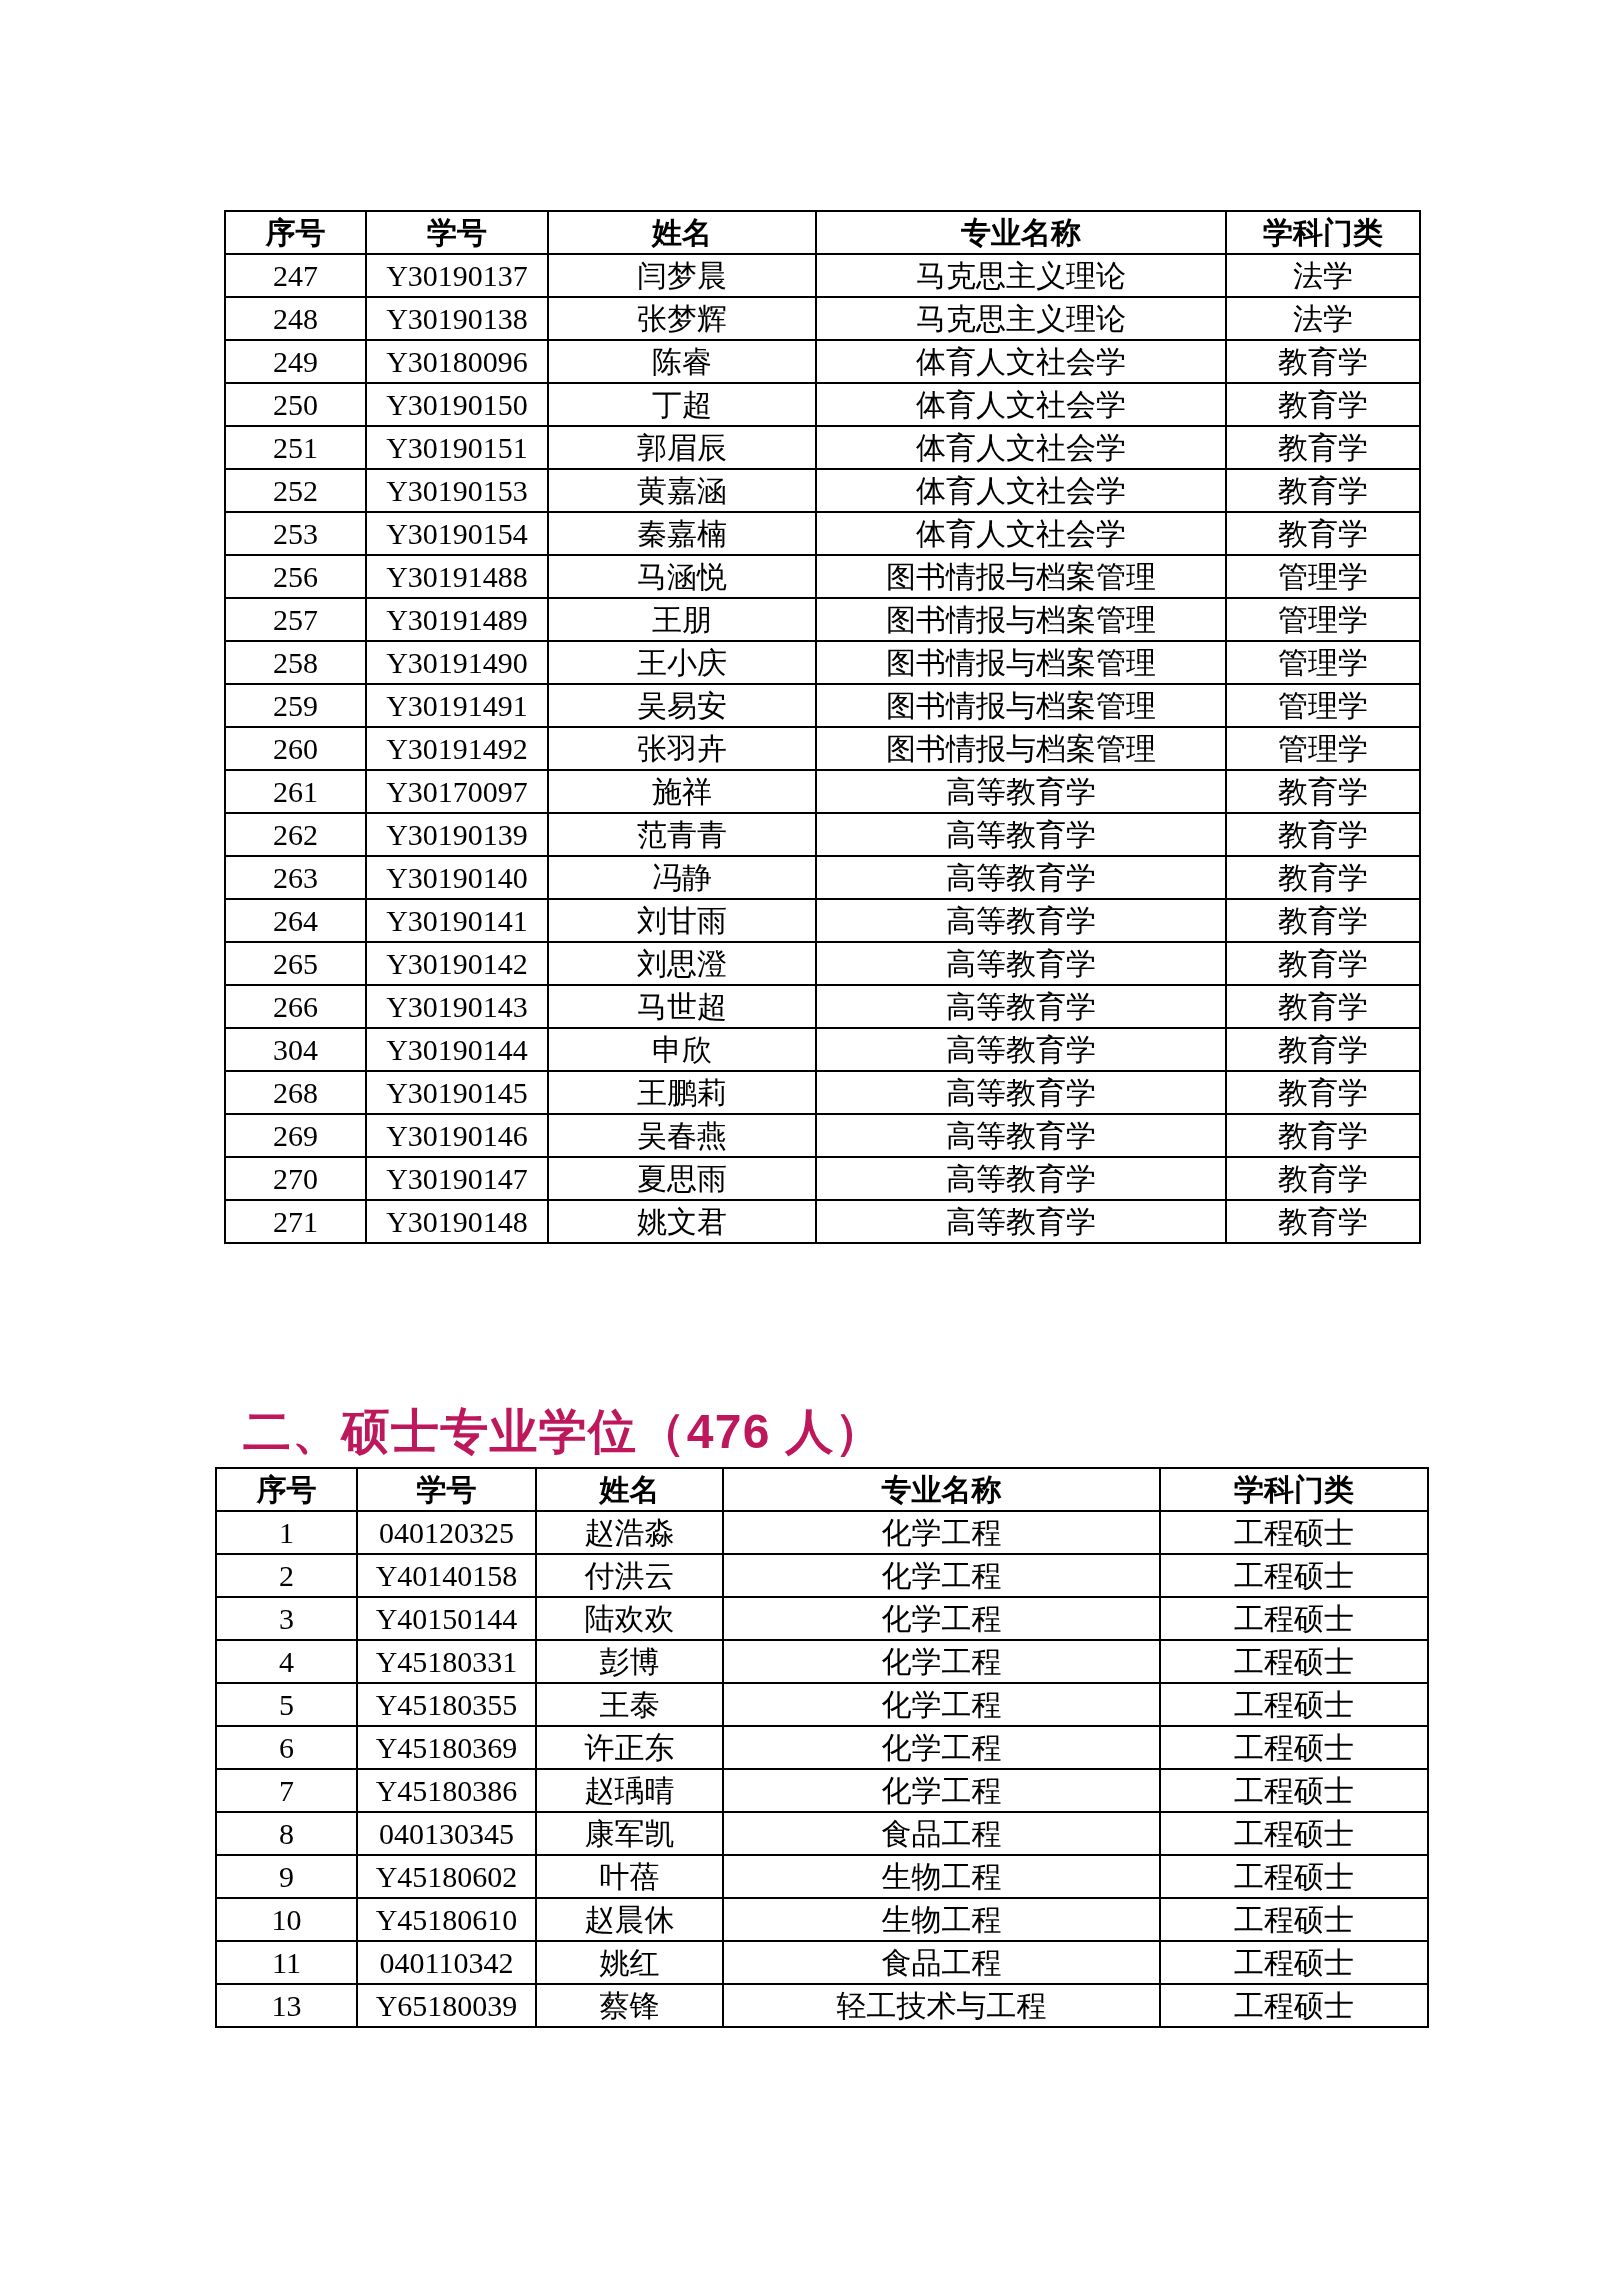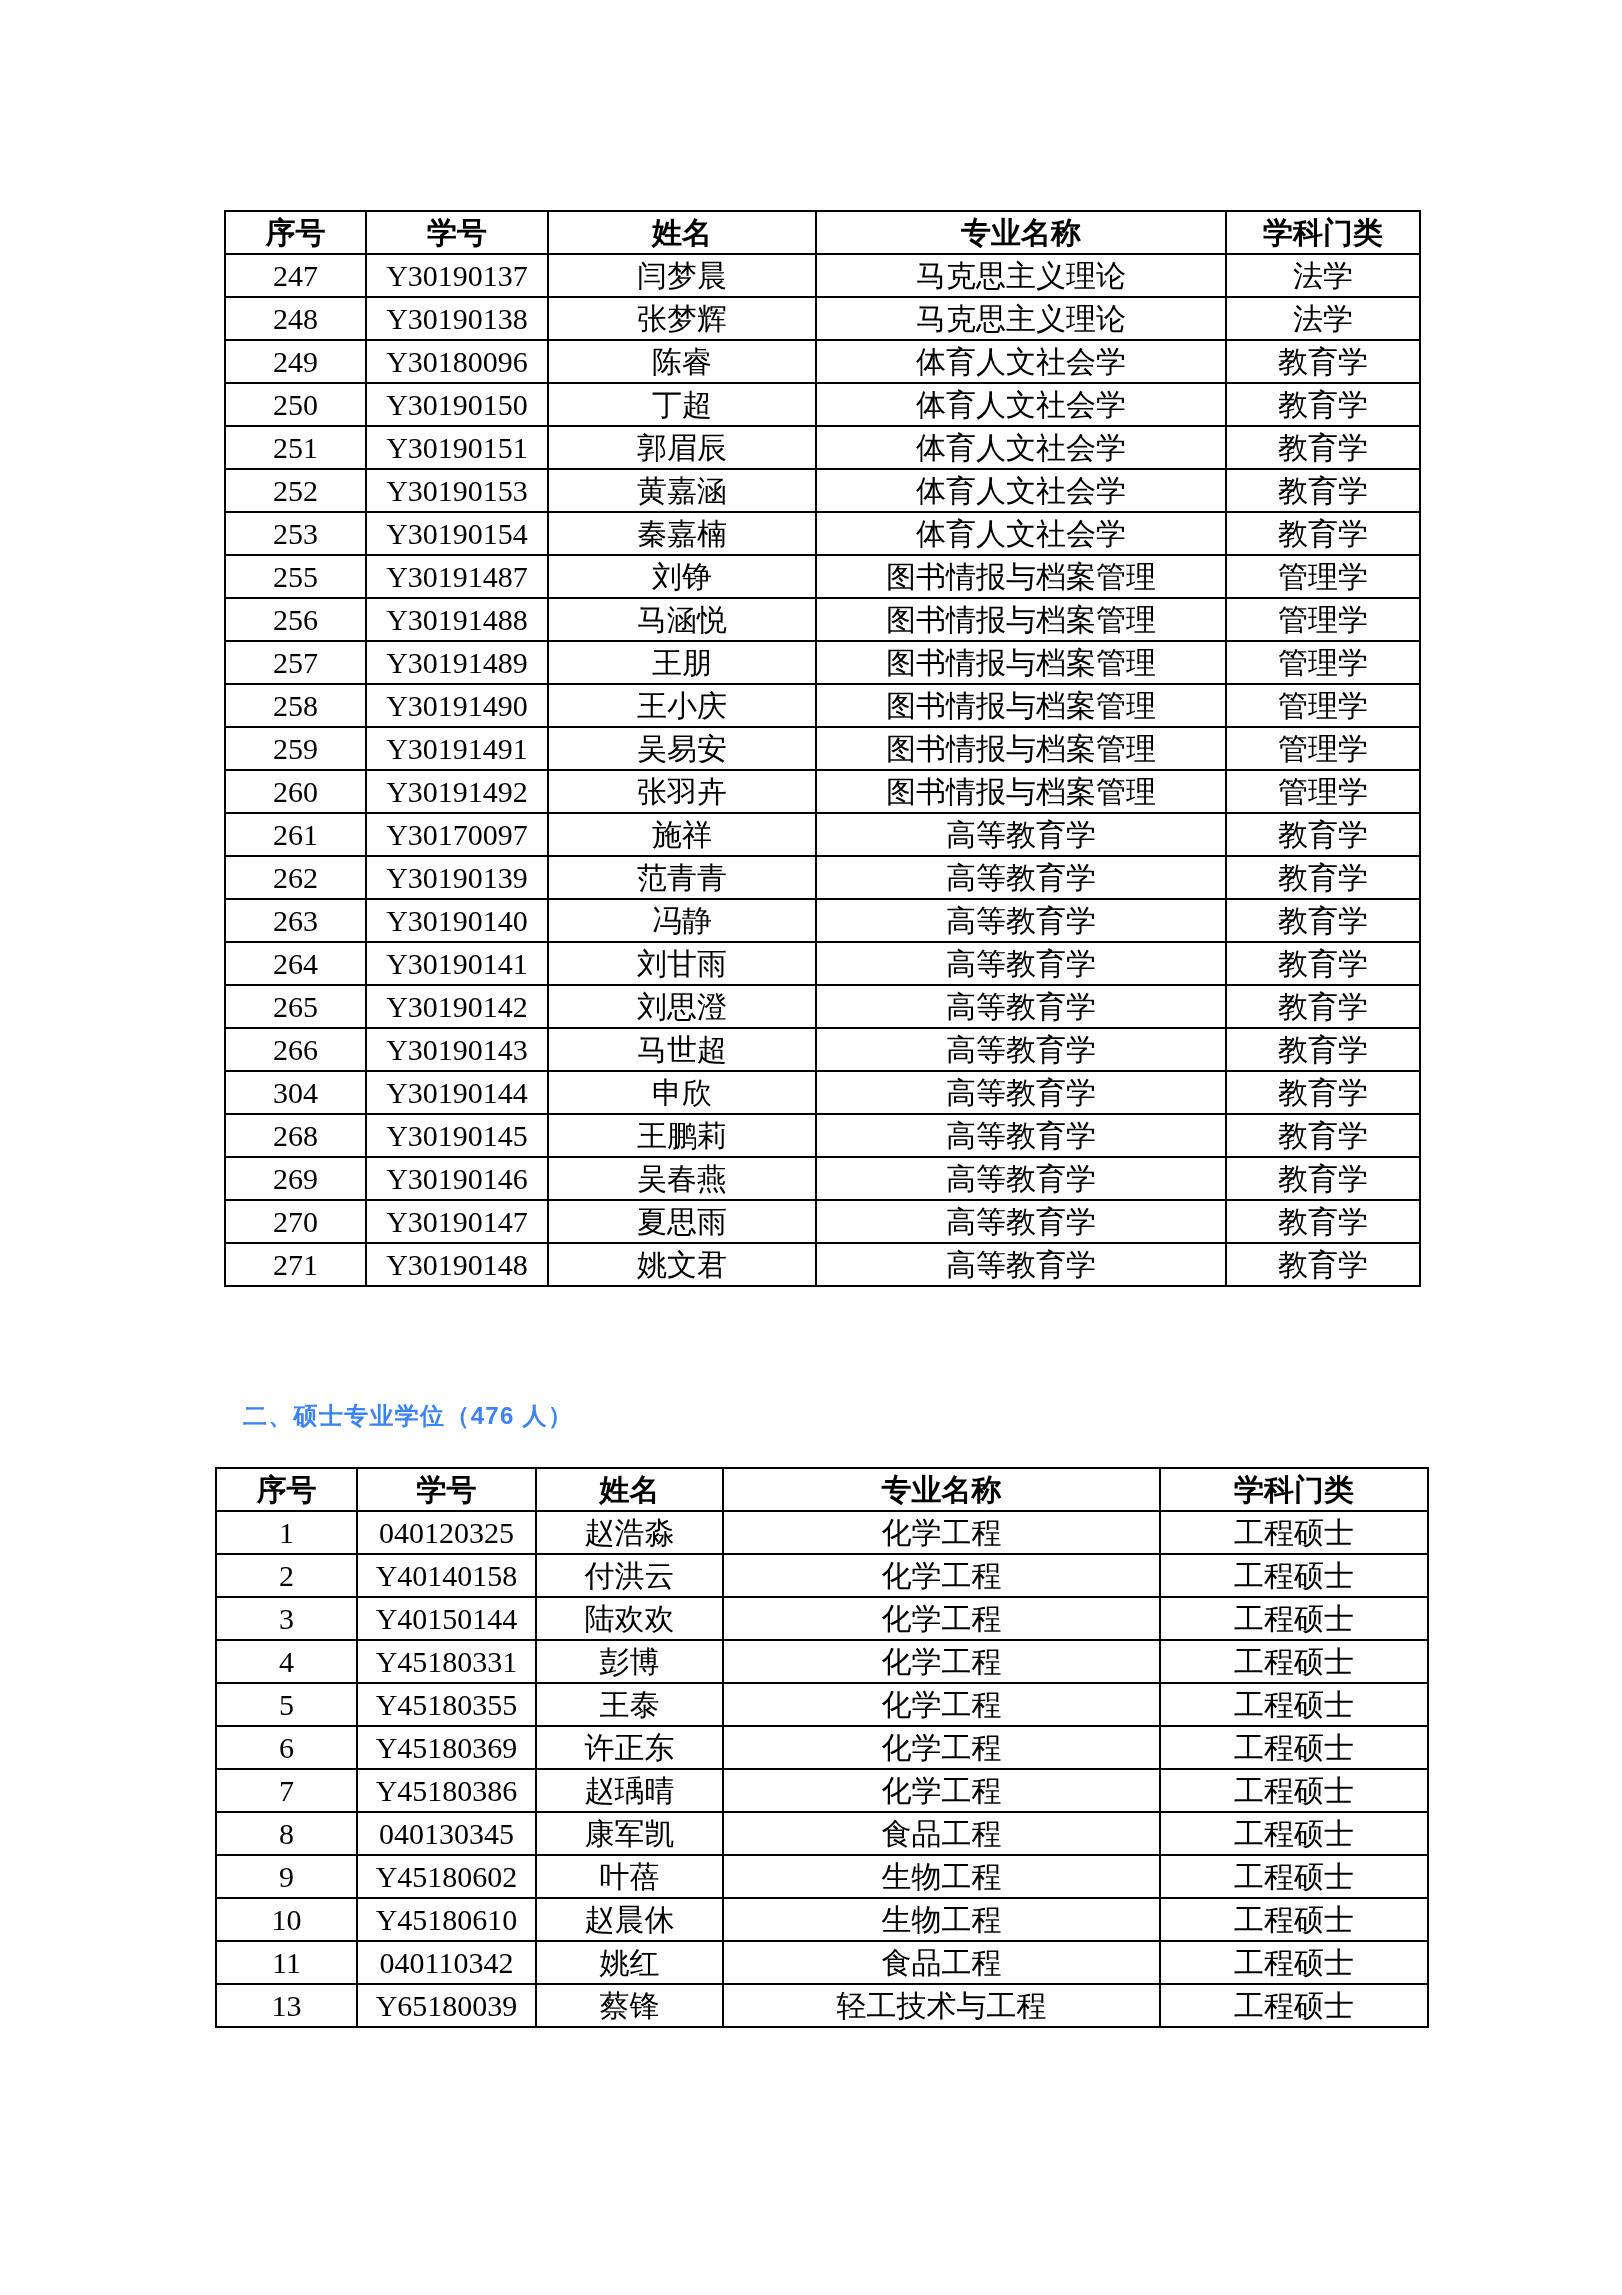--- a/index.html
+++ b/index.html
@@ -44,24 +44,24 @@
   .roster th {
     font-weight: bold;
     font-family: "Liberation Sans", "DejaVu Sans", sans-serif;
     font-size: 30px;
   }
 
   .section-heading {
     position: absolute;
     left: 243px;
     top: 1400px;
-    font-size: 24px;
+    font-size: 48px;
     font-weight: bold;
     font-family: "Liberation Sans", "DejaVu Sans", sans-serif;
-    color: #3b82f6;
+    color: #be185d;
     letter-spacing: 1.3px;
     white-space: nowrap;
   }
 </style>
 </head>
 <body>
 
 <div class="page">
 
   <table class="roster t1">
@@ -123,27 +123,20 @@
           <td>教育学</td>
         </tr>
         <tr>
           <td>253</td>
           <td>Y30190154</td>
           <td>秦嘉楠</td>
           <td>体育人文社会学</td>
           <td>教育学</td>
         </tr>
         <tr>
-          <td>255</td>
-          <td>Y30191487</td>
-          <td>刘铮</td>
-          <td>图书情报与档案管理</td>
-          <td>管理学</td>
-        </tr>
-        <tr>
           <td>256</td>
           <td>Y30191488</td>
           <td>马涵悦</td>
           <td>图书情报与档案管理</td>
           <td>管理学</td>
         </tr>
         <tr>
           <td>257</td>
           <td>Y30191489</td>
           <td>王朋</td>

